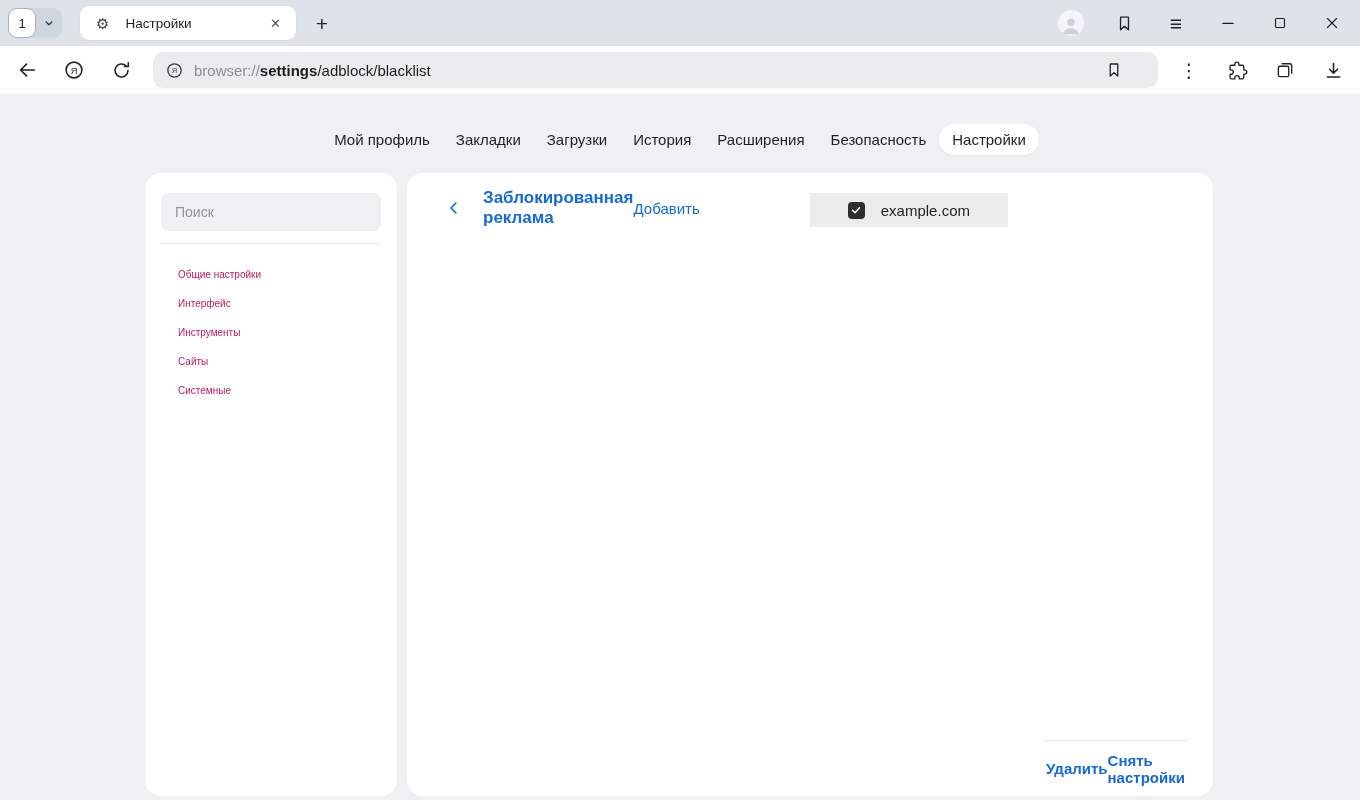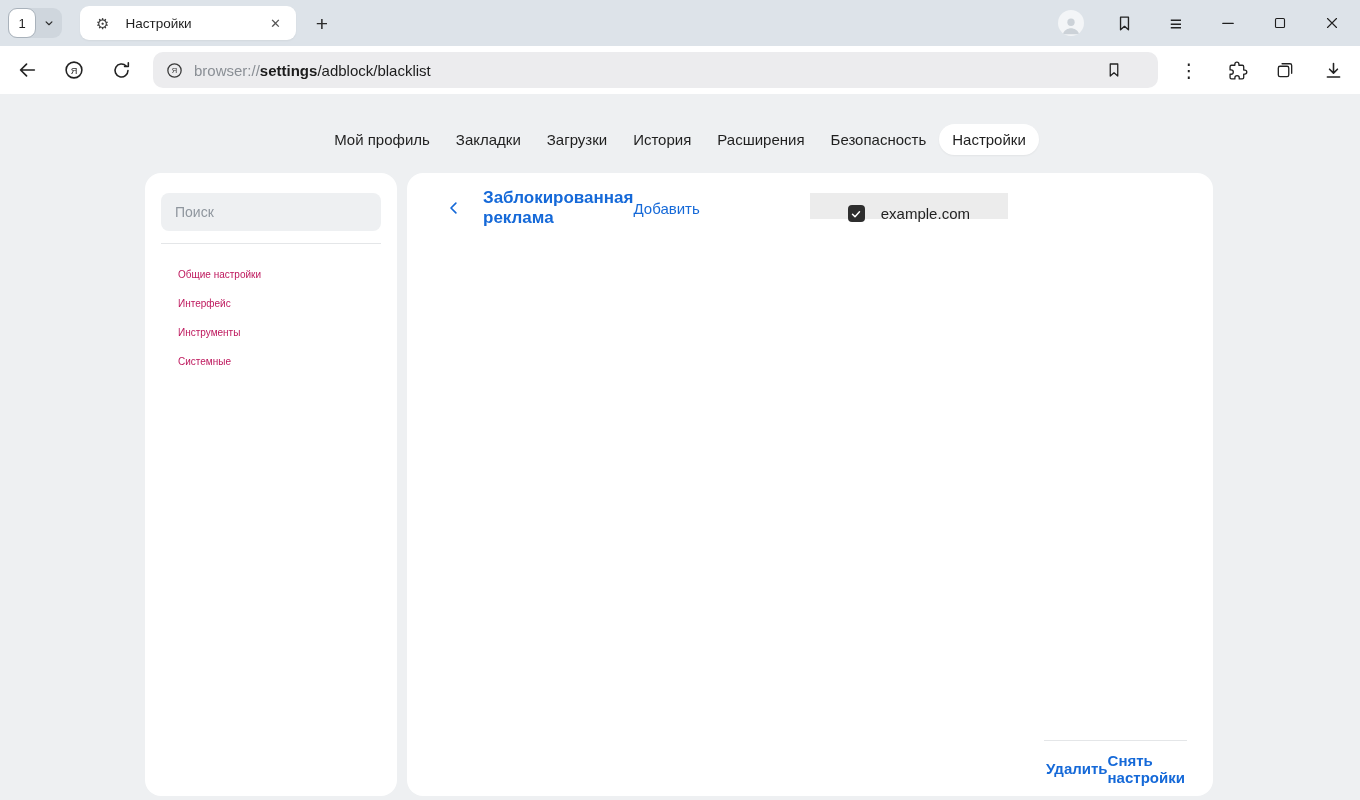--- a/index.html
+++ b/index.html
@@ -59,21 +59,21 @@
   .menu-item { font-size:10px; color:#be185d; padding:9px 0 9px 17px; border-radius:8px; cursor:default; }
 
   
   .panel { flex:1; background:#fff; border-radius:16px; display:flex; flex-direction:row; overflow:hidden; }
   .panel-header { height:70px; display:flex; align-items:center; padding:0 38px; }
   .back-btn { display:flex; align-items:center; margin-right:20px; }
   .panel-title { font-size:17px; font-weight:700; color:var(--accent); }
   .add-link { margin-left:auto; font-size:15px; color:var(--accent); cursor:pointer; }
   .panel-divider { height:1px; background:#e4e6e8; margin:0 36px; }
   .rowlist { margin-top:20px; }
-  .row { height:26px; background:#ececec; display:flex; padding:12px 38px; }
+  .row { height:34px; background:#ececec; display:flex; align-items:center; padding:4px 38px; }
   .checkbox { width:17px; height:17px; border-radius:4px; background:#2e2e2e; display:flex;
               align-items:center; justify-content:center; margin-right:16px; flex-shrink:0; }
   .row-label { font-size:15px; color:#1f1f1f; }
   .panel-footer { margin-top:auto; }
   .footer-row { height:55px; display:flex; align-items:center; justify-content:space-between;
                 padding:0 38px; font-size:15px;font-weight:bold; }
   .footer-link { color:var(--accent); cursor:pointer; }
 </style>
 </head>
 <body>
@@ -198,20 +198,21 @@
 
   <div class="cards">
 
     <aside class="sidebar">
       <input class="search" type="text" placeholder="Поиск" style="">
       <div class="side-divider"></div>
       <div class="menu">
         <div class="menu-item">Общие настройки</div>
         <div class="menu-item">Интерфейс</div>
         <div class="menu-item">Инструменты</div>
+        <div class="menu-item">Сайты</div>
         <div class="menu-item">Системные</div>
       </div>
     </aside>
 
     <section class="panel">
       <div class="panel-header">
         <span class="back-btn">
           <svg width="18" height="18" viewBox="0 0 24 24">
               <path d="M14.5 5.5L8 12l6.5 6.5" fill="none" stroke="#1569d8" stroke-width="2.2" stroke-linecap="round" stroke-linejoin="round"></path>
             </svg>

